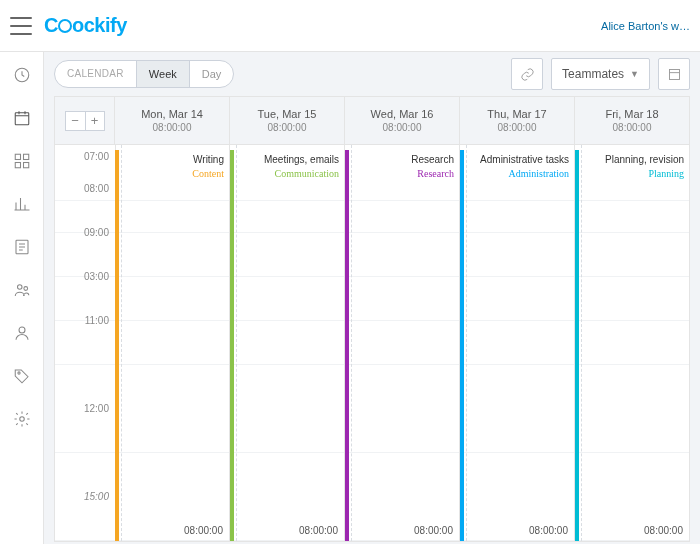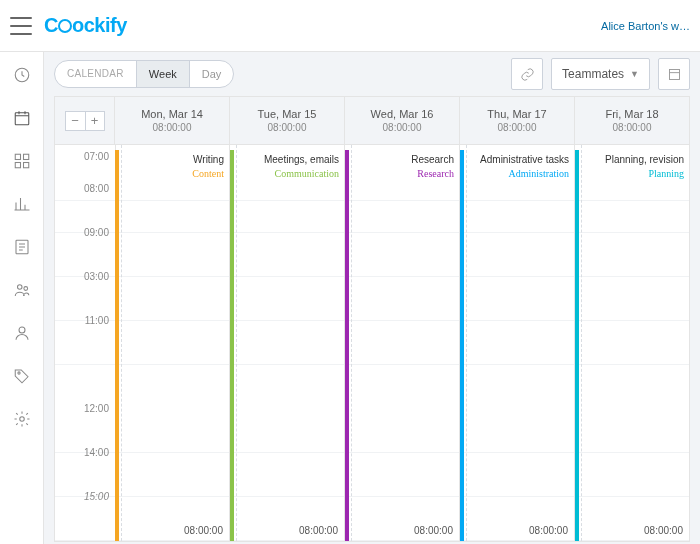--- a/index.html
+++ b/index.html
@@ -174,23 +174,20 @@
             </div>
             <div class="hour-row" style="top: 132px;">
               <div class="hour-label">03:00</div>
             </div>
             <div class="hour-row" style="top: 176px;">
               <div class="hour-label">11:00</div>
             </div>
             <div class="hour-row" style="top: 264px;">
               <div class="hour-label">12:00</div>
             </div>
-            <div class="hour-row" style="top: 308px;">
-              <div class="hour-label">14:00</div>
-            </div>
             <div class="hour-row" style="top: 352px; font-style: italic;">
               <div class="hour-label">15:00</div>
             </div>
           </div>
         <div class="gutter-line"></div>
         <div class="cols">
           <div class="day-col">
             <div class="dashed-line" style="left:6px"></div>
             <div class="event" style="border-color:#f5a623">
               <div class="title">Writing</div>

